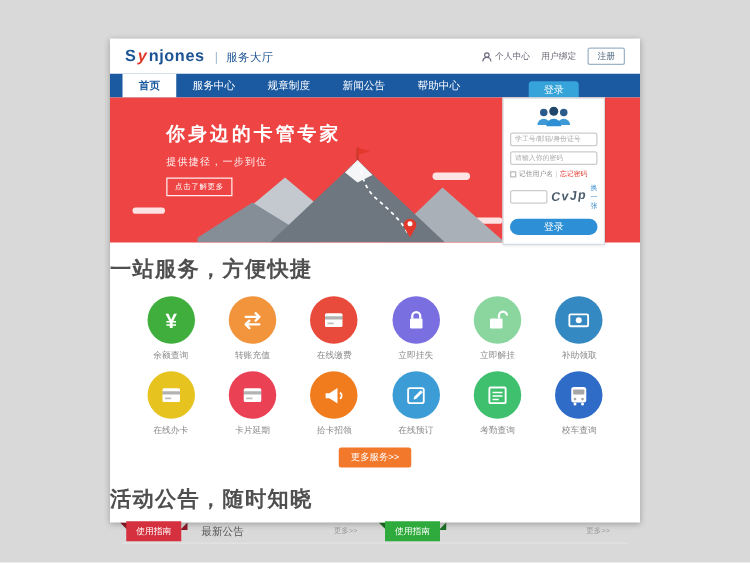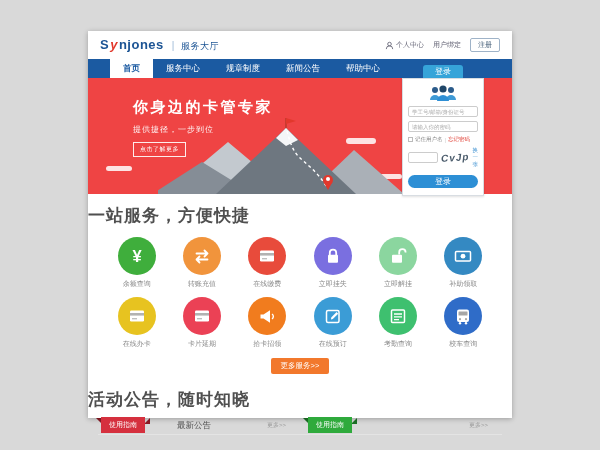--- a/index.html
+++ b/index.html
@@ -14,21 +14,21 @@
   .site-header { height:28px; display:flex; align-items:center; padding:0 12px; background:#fff; }
   .logo { display:flex; align-items:baseline; font-weight:bold; font-size:13px; color:#1c5494; letter-spacing:.5px; }
   .logo .accent { color:#e2382c; font-style:italic; margin:0 1px; }
   .logo-sep { color:#9db9d6; font-weight:normal; font-size:10px; margin:0 6px 0 8px; }
   .site-name { color:#1c5494; font-size:9px; font-weight:normal; }
   .header-right { margin-left:auto; display:flex; align-items:center; gap:9px; font-size:7px; color:#667; }
   .header-link { display:flex; align-items:center; gap:2px; cursor:pointer; }
   .register-btn { border:1px solid #9fb3c8; border-radius:2px; padding:1px 7px; color:#49627c; font-size:7px; background:#fff; }
 
   
-  .nav { height:19px; background:#1b5aa1; display:flex; align-items:stretch; padding-left:22px; }
+  .nav { height:19px; background:#1b5aa1; display:flex; align-items:stretch; padding-left:10px; }
   .nav-item { display:flex; align-items:center; padding:0 13px; color:#fff; font-size:8.5px; cursor:pointer; }
   .nav-item.active { background:#fff; color:#1b5aa1; font-weight:bold; }
 
   
   .hero { position:relative; height:116px; background:#ef4444; overflow:hidden; }
   .hero-copy { position:absolute; left:45px; top:20px; color:#fff; z-index:2; }
   .hero-title { font-size:15px; font-weight:bold; letter-spacing:2.5px; }
   .hero-sub { font-size:8px; margin-top:7px; letter-spacing:1px; opacity:.95; }
   .hero-cta { display:inline-block; margin-top:7px; border:1px solid rgba(255,255,255,.9); color:#fff;
               font-size:6px; padding:2px 6px; letter-spacing:.5px; cursor:pointer; }
@@ -74,21 +74,21 @@
   .ribbon { position:relative; color:#fff; font-size:7px; padding:2.5px 8px 3.5px; top:-2px; cursor:pointer; }
   .ribbon::before, .ribbon::after { content:""; position:absolute; top:1px; border-style:solid; z-index:-1; }
   .ribbon::before { left:-5px; border-width:0 6px 6px 0; }
   .ribbon::after  { right:-5px; border-width:0 0 6px 6px; }
   .ribbon-red { background:#d5303e; margin-left:3px; }
   .ribbon-red::before { border-color:transparent #8e1b26 transparent transparent; }
   .ribbon-red::after  { border-color:transparent transparent #8e1b26 transparent; }
   .ribbon-green { background:#2faa3c; margin-left:8px; }
   .ribbon-green::before { border-color:transparent #1d7227 transparent transparent; }
   .ribbon-green::after  { border-color:transparent transparent #1d7227 transparent; }
-  .ann-tab { font-size:8.5px; color:#555; margin-left:32px; line-height:12px; cursor:pointer; }
+  .ann-tab { font-size:8.5px; color:#555; margin-left:16px; line-height:12px; cursor:pointer; }
   .more-link { margin-left:auto; margin-right:14px; font-size:6px; color:#9a9a9a; line-height:12px; cursor:pointer; }
 </style>
 </head>
 <body>
 
 <div class="canvas">
   <div class="page">
 
     <div class="site-header">
       <div class="logo">

